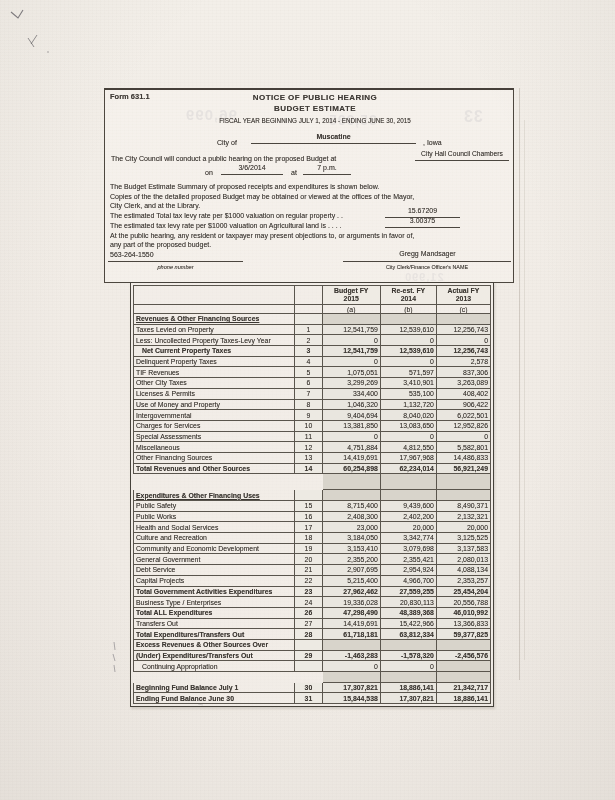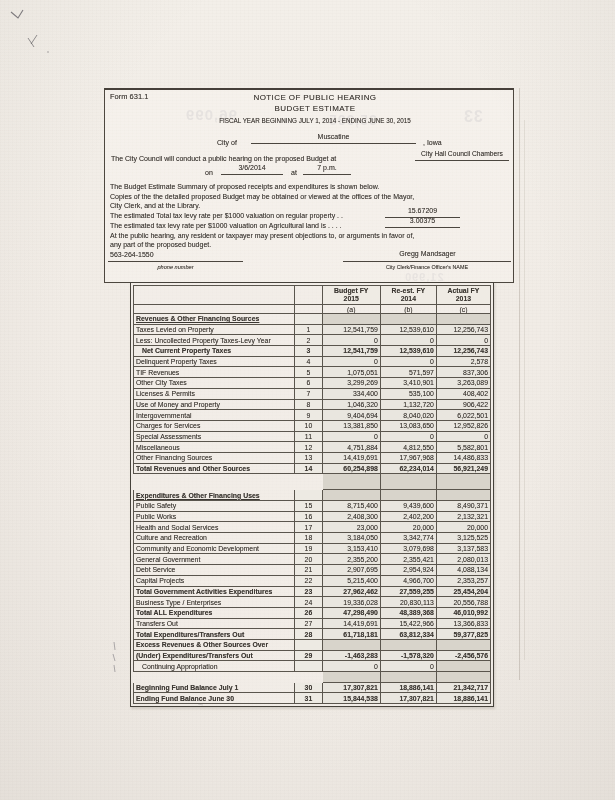--- a/index.html
+++ b/index.html
@@ -6,21 +6,21 @@
     font-family:"Liberation Sans",sans-serif;background:#e8e6e1;}
   .paper{position:absolute;inset:0;background:
     linear-gradient(180deg,#f3efe9 0%,#f1ece6 40%,#efeae4 100%);
     color:#3a3734;}
   .paper::before{content:"";position:absolute;inset:0;pointer-events:none;
     background:radial-gradient(ellipse at 50% 42%,rgba(0,0,0,0) 55%,rgba(92,82,70,.07) 100%),
     repeating-linear-gradient(0deg,rgba(120,110,100,.02) 0 1px,transparent 1px 3px),
     repeating-linear-gradient(90deg,rgba(120,110,100,.016) 0 1px,transparent 1px 4px);}
   .abs{position:absolute;}
   .txt{font-size:7px;line-height:8.5px;color:#403c38;text-shadow:0 0 .5px rgba(70,62,55,.55);}
-  .bold{font-weight:normal;}
+  .bold{font-weight:bold;}
   .ital{font-style:italic;}
   .ctr{text-align:center;}
   .ul{border-bottom:1px solid #4b463f;}
 
   
   .ghost{position:absolute;transform:scaleX(-1);font-weight:bold;color:#6d6d80;
     opacity:.14;letter-spacing:1px;font-family:"Liberation Sans",sans-serif;}
   .g0{left:185px;top:106px;font-size:15px;}
   .g1{left:328px;top:112px;font-size:14px;}
   .g2{left:463px;top:108px;font-size:16px;}

